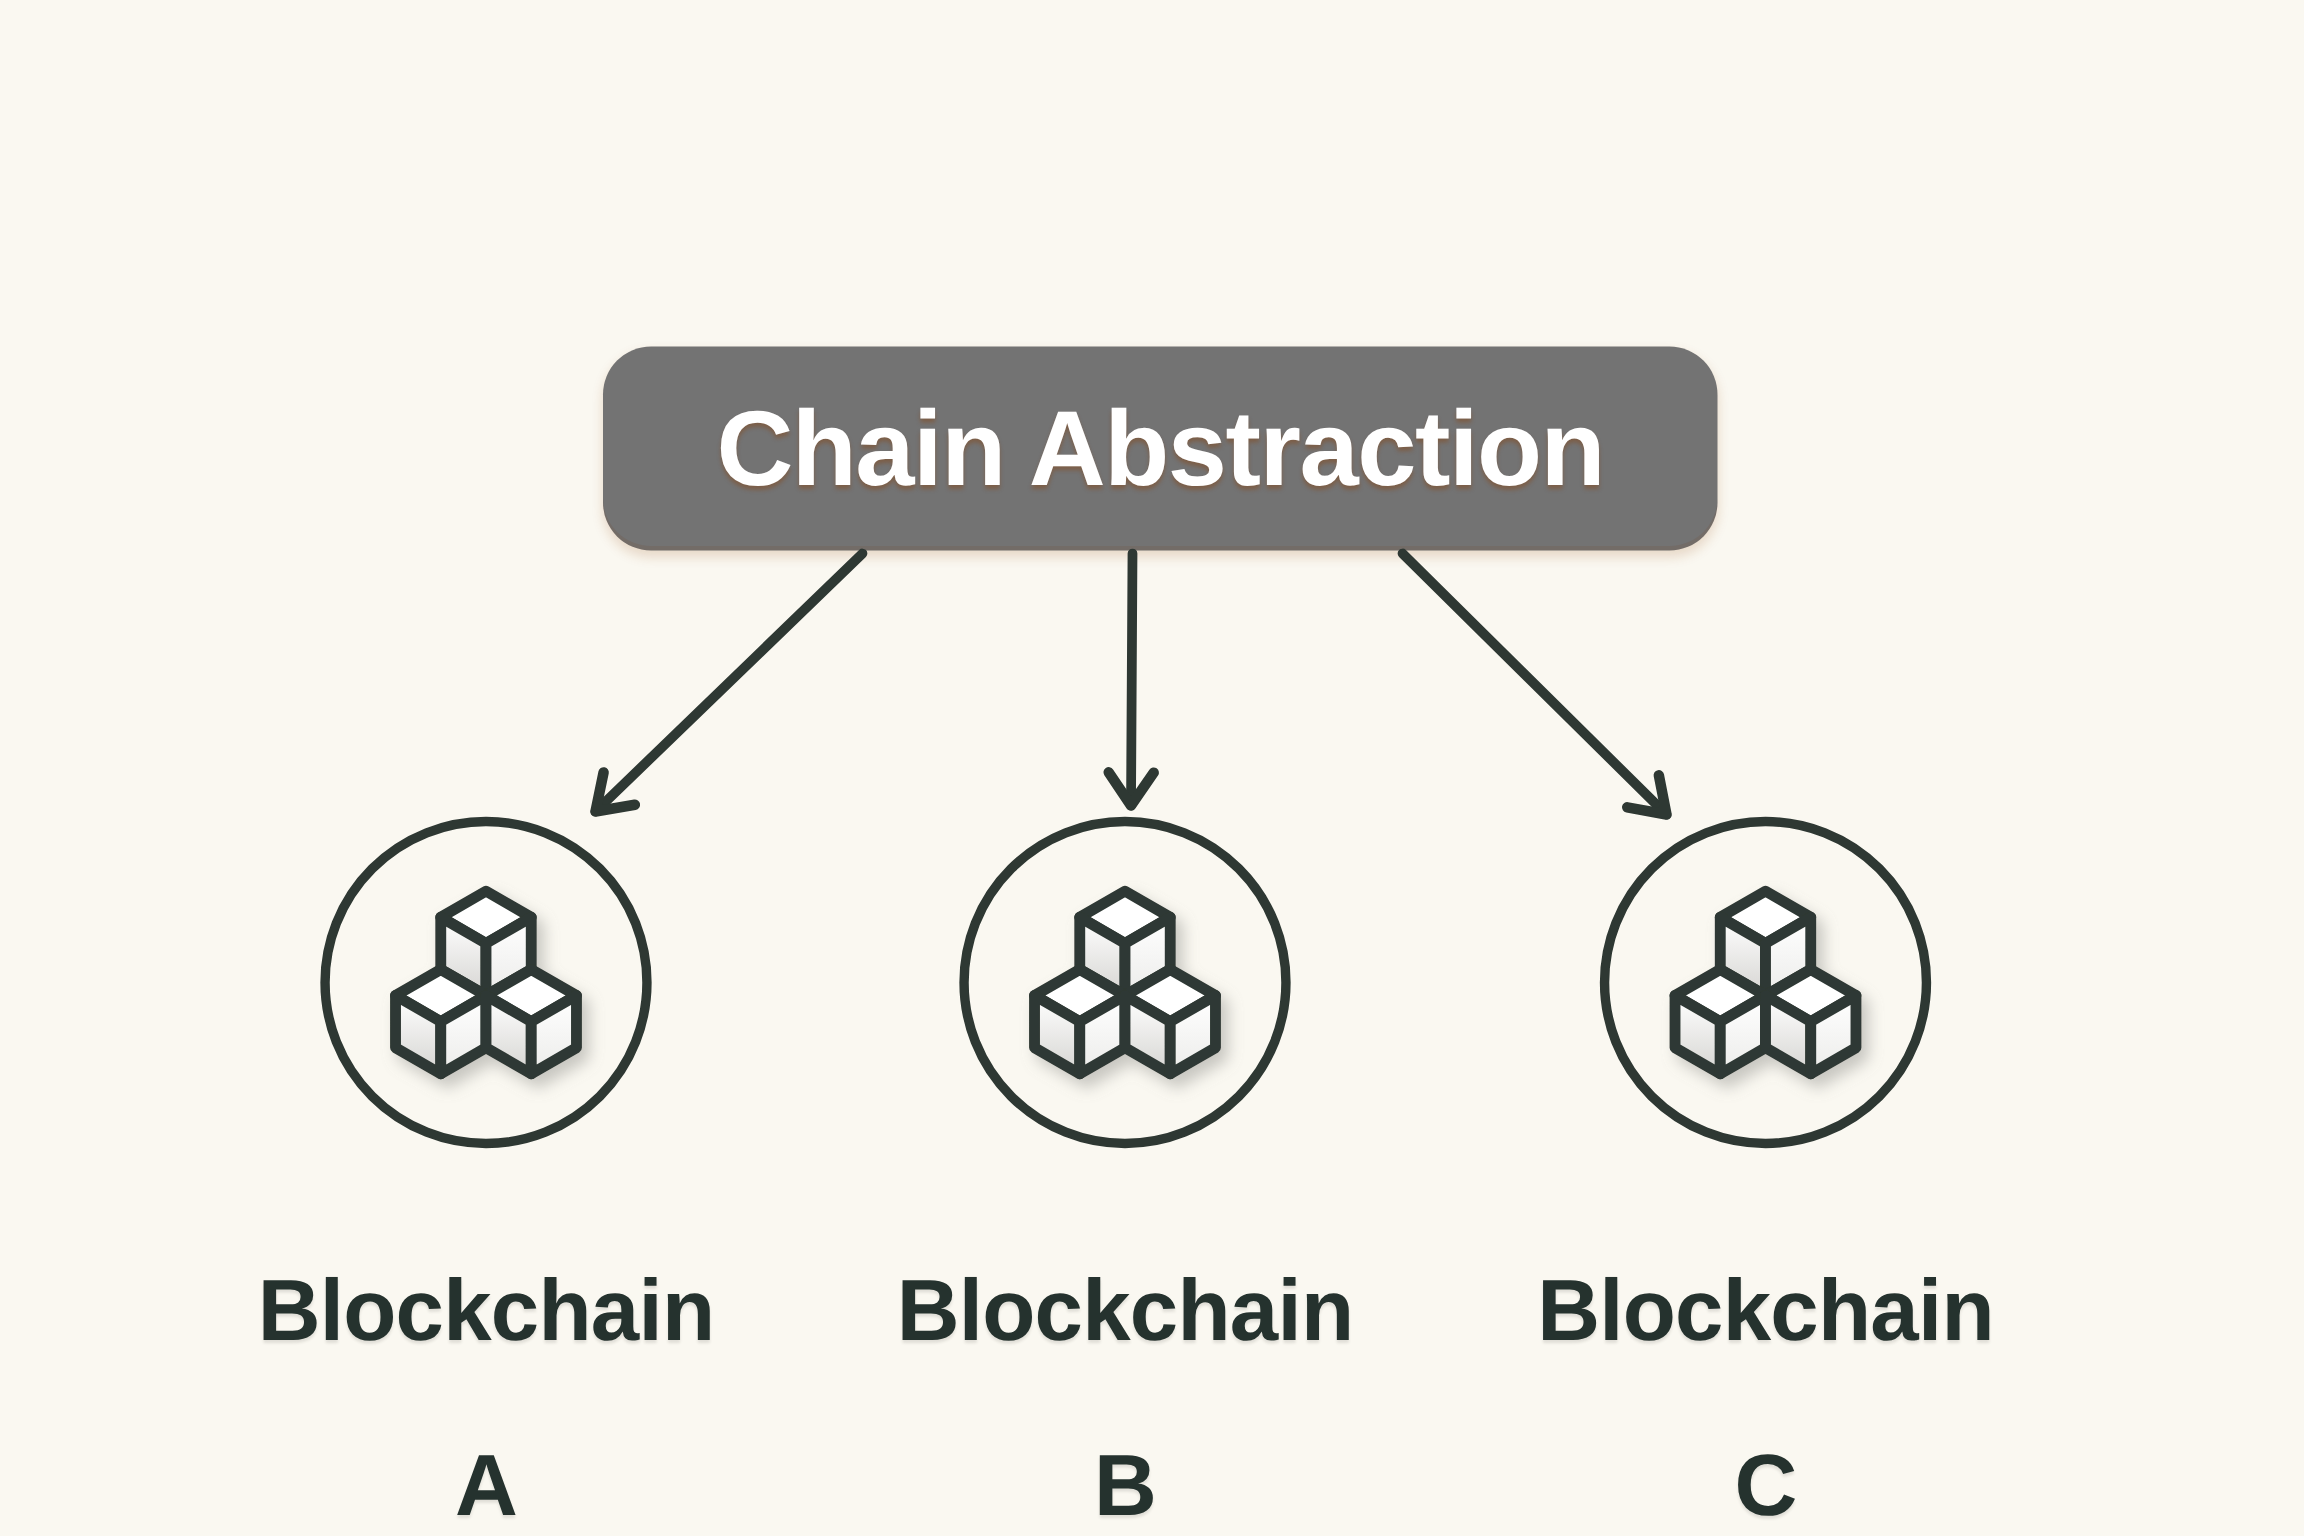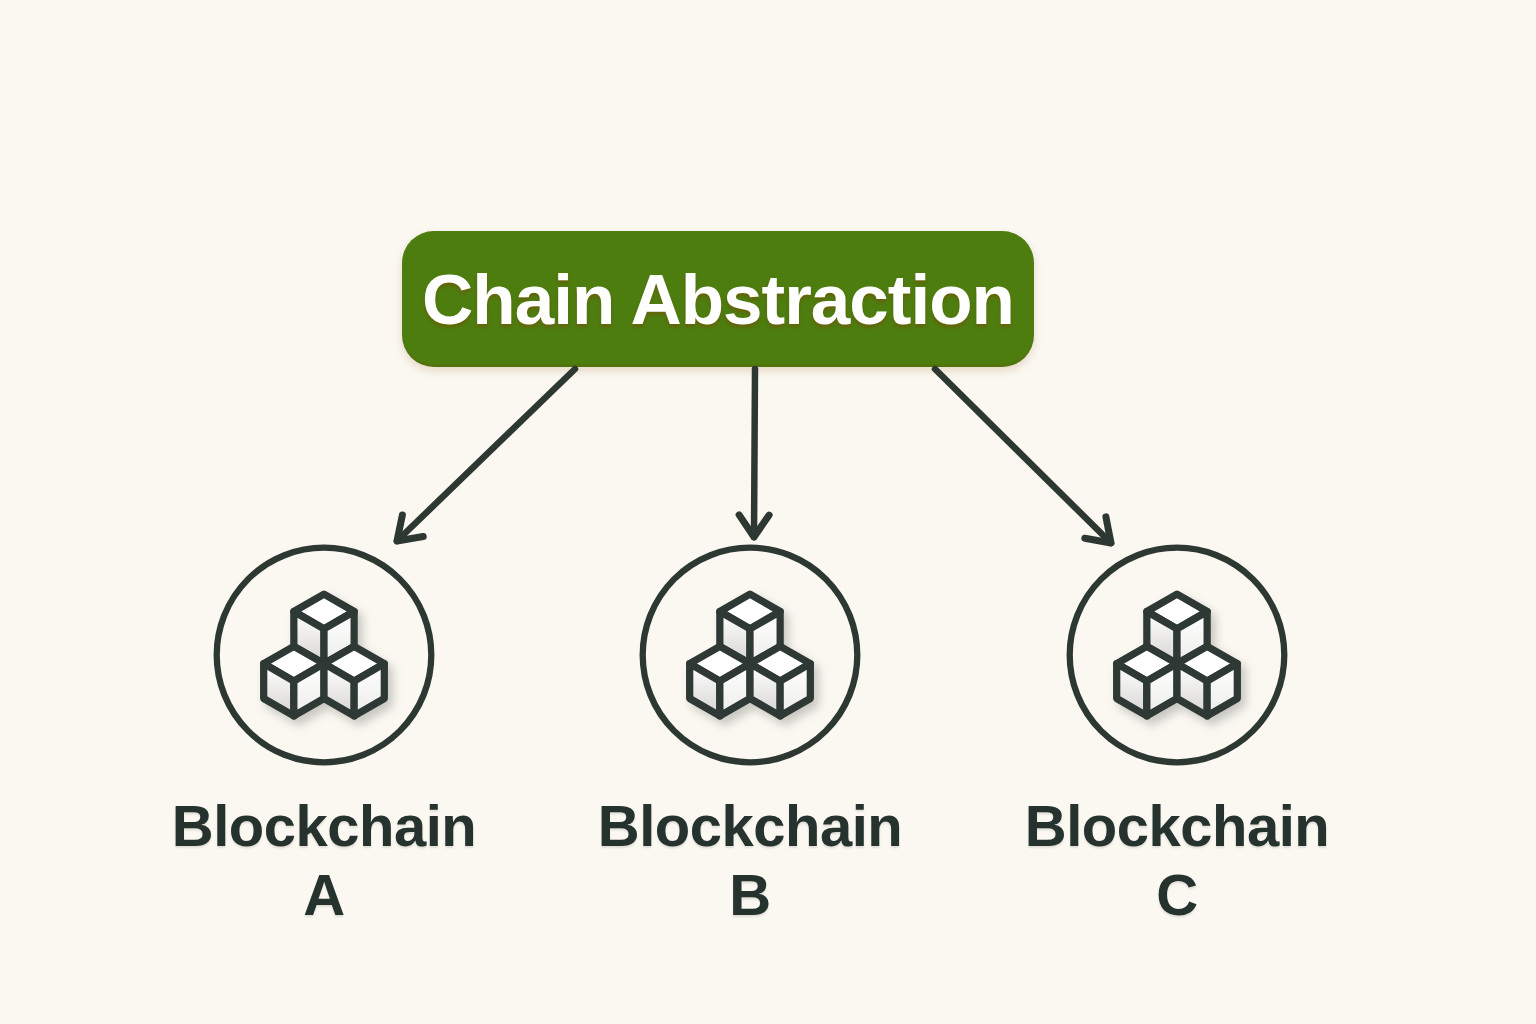--- a/index.html
+++ b/index.html
@@ -19,22 +19,22 @@
   }
   .title .brand{
     font-size:94px;font-weight:800;letter-spacing:-2px;color:#26322E;
   }
   .title .suffix{
     font-size:72px;font-weight:400;letter-spacing:2px;margin-left:18px;color:#2A3733;
   }
 
   
   .abstraction-box{
-    position:absolute;left:402px;top:231px;width:632px;height:136px;
-    background:#4d7c0f;border-radius:32px;
+    position:absolute;left:402px;top:231px;width:743px;height:136px;
+    background:#737373;border-radius:32px;
     display:flex;align-items:center;justify-content:center;
     box-shadow:0 4px 8px rgba(150,70,10,0.18), inset 0 -3px 0 rgba(120,50,0,0.10);
   }
   .abstraction-box .box-label{
     color:#FFFFFF;font-size:71px;font-weight:700;letter-spacing:-1px;
     text-shadow:0 3px 3px rgba(140,60,0,0.38);
     white-space:nowrap;
   }
 
   
@@ -51,21 +51,21 @@
   .node-a{left:94px;}
   .node-b{left:520px;}
   .node-c{left:947px;}
   .node-icon{width:232px;height:232px;display:block;}
   .node-label{
     margin-top:20px;text-align:center;
     font-size:58px;font-weight:700;line-height:69px;
     letter-spacing:-0.5px;color:#25322E;
     text-shadow:0 2px 2px rgba(40,40,35,0.12);
   }
-  .node-label span{display:block;}
+  .node-label span{display:block;margin-top:48px;}
 
   .defs-holder{position:absolute;width:0;height:0;overflow:hidden;}
 </style>
 </head>
 <body>
 
 <div class="stage">
 
   <svg class="defs-holder" aria-hidden="true">
     <defs>

